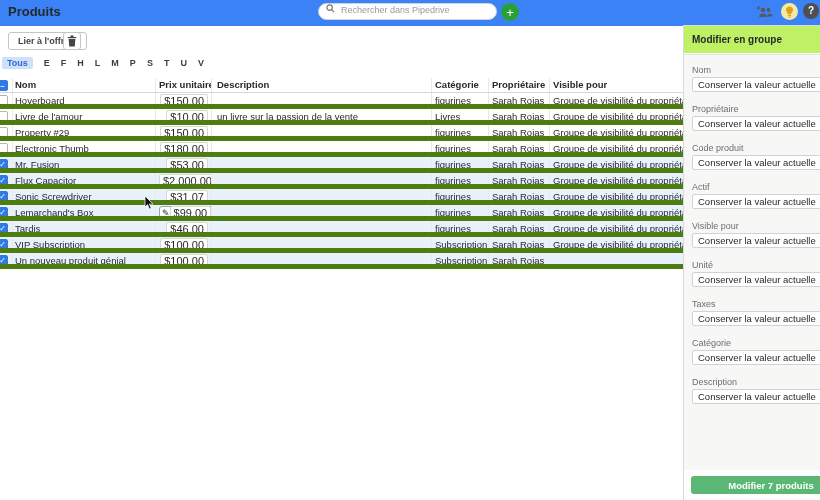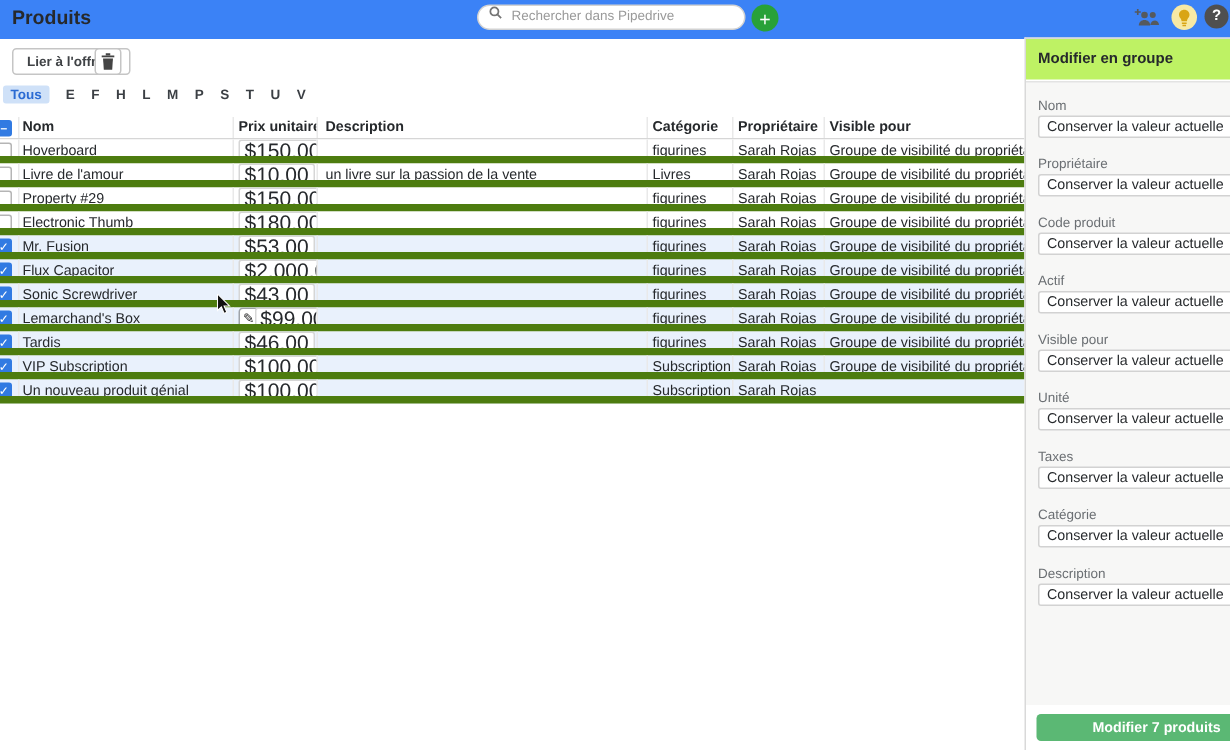--- a/index.html
+++ b/index.html
@@ -45,21 +45,21 @@
   .cell.price{width:56px;text-align:right;}
   .cell.desc{width:220px;padding-left:5px;}
   .cell.cat{width:57px;}
   .cell.owner{width:61px;}
   .cell.visible{width:134px;}
   .cbx{position:absolute;left:-3px;top:2px;width:11px;height:11px;box-sizing:border-box;
     border:1px solid #b5b5b5;border-radius:2px;background:#fff;color:#fff;
     font-size:8px;line-height:9px;text-align:center;cursor:pointer;}
   .cbx.checked{background:#317ae2;border-color:#317ae2;}
   .price-box{display:inline-block;border:1px solid #d6d6d6;border-radius:2px;background:#fff;
-    font-size:14px;line-height:10px;padding:1px 3px;vertical-align:middle;}
+    font-size:11px;line-height:10px;padding:1px 3px;vertical-align:middle;}
   .edit-wrap{display:inline-flex;align-items:center;justify-content:space-between;width:55px;height:14px;
     box-sizing:border-box;border:1px solid #9fa3a8;border-radius:3px;background:#fff;padding:0 2px;
     vertical-align:middle;}
   .pencil{font-size:9px;line-height:10px;color:#222;cursor:pointer;}
   
   .panel{position:absolute;left:683px;top:25px;width:137px;height:475px;box-sizing:border-box;
     background:#fff;border-left:1px solid #d9d9d9;border-top:1px solid #d9d9d9;overflow:hidden;}
   .panel-header{height:27px;line-height:27px;padding-left:8px;font-size:10px;font-weight:bold;background:#bef264;}
   .panel-body{position:absolute;top:28px;left:0;right:0;bottom:30px;background:#f7f7f6;
     border-top:1px solid #e3e3e3;padding:10px 0 0 8px;box-sizing:border-box;overflow:hidden;}
@@ -216,21 +216,21 @@
         <div class="cell desc"></div>
         <div class="cell cat">figurines</div>
         <div class="cell owner">Sarah Rojas</div>
         <div class="cell visible">Groupe de visibilité du propriétaire</div>
       </div>
       <div class="t-row selected">
         <div class="cell cb">
           <span class="cbx checked">✓</span>
         </div>
         <div class="cell name">Sonic Screwdriver</div>
-        <div class="cell price"><span class="price-box">$43.00</span></div>
+        <div class="cell price"><span class="price-box">$31.07</span></div>
         <div class="cell desc"></div>
         <div class="cell cat">figurines</div>
         <div class="cell owner">Sarah Rojas</div>
         <div class="cell visible">Groupe de visibilité du propriétaire</div>
       </div>
       <div class="t-row selected">
         <div class="cell cb">
           <span class="cbx checked">✓</span>
         </div>
         <div class="cell name">Lemarchand's Box</div>

